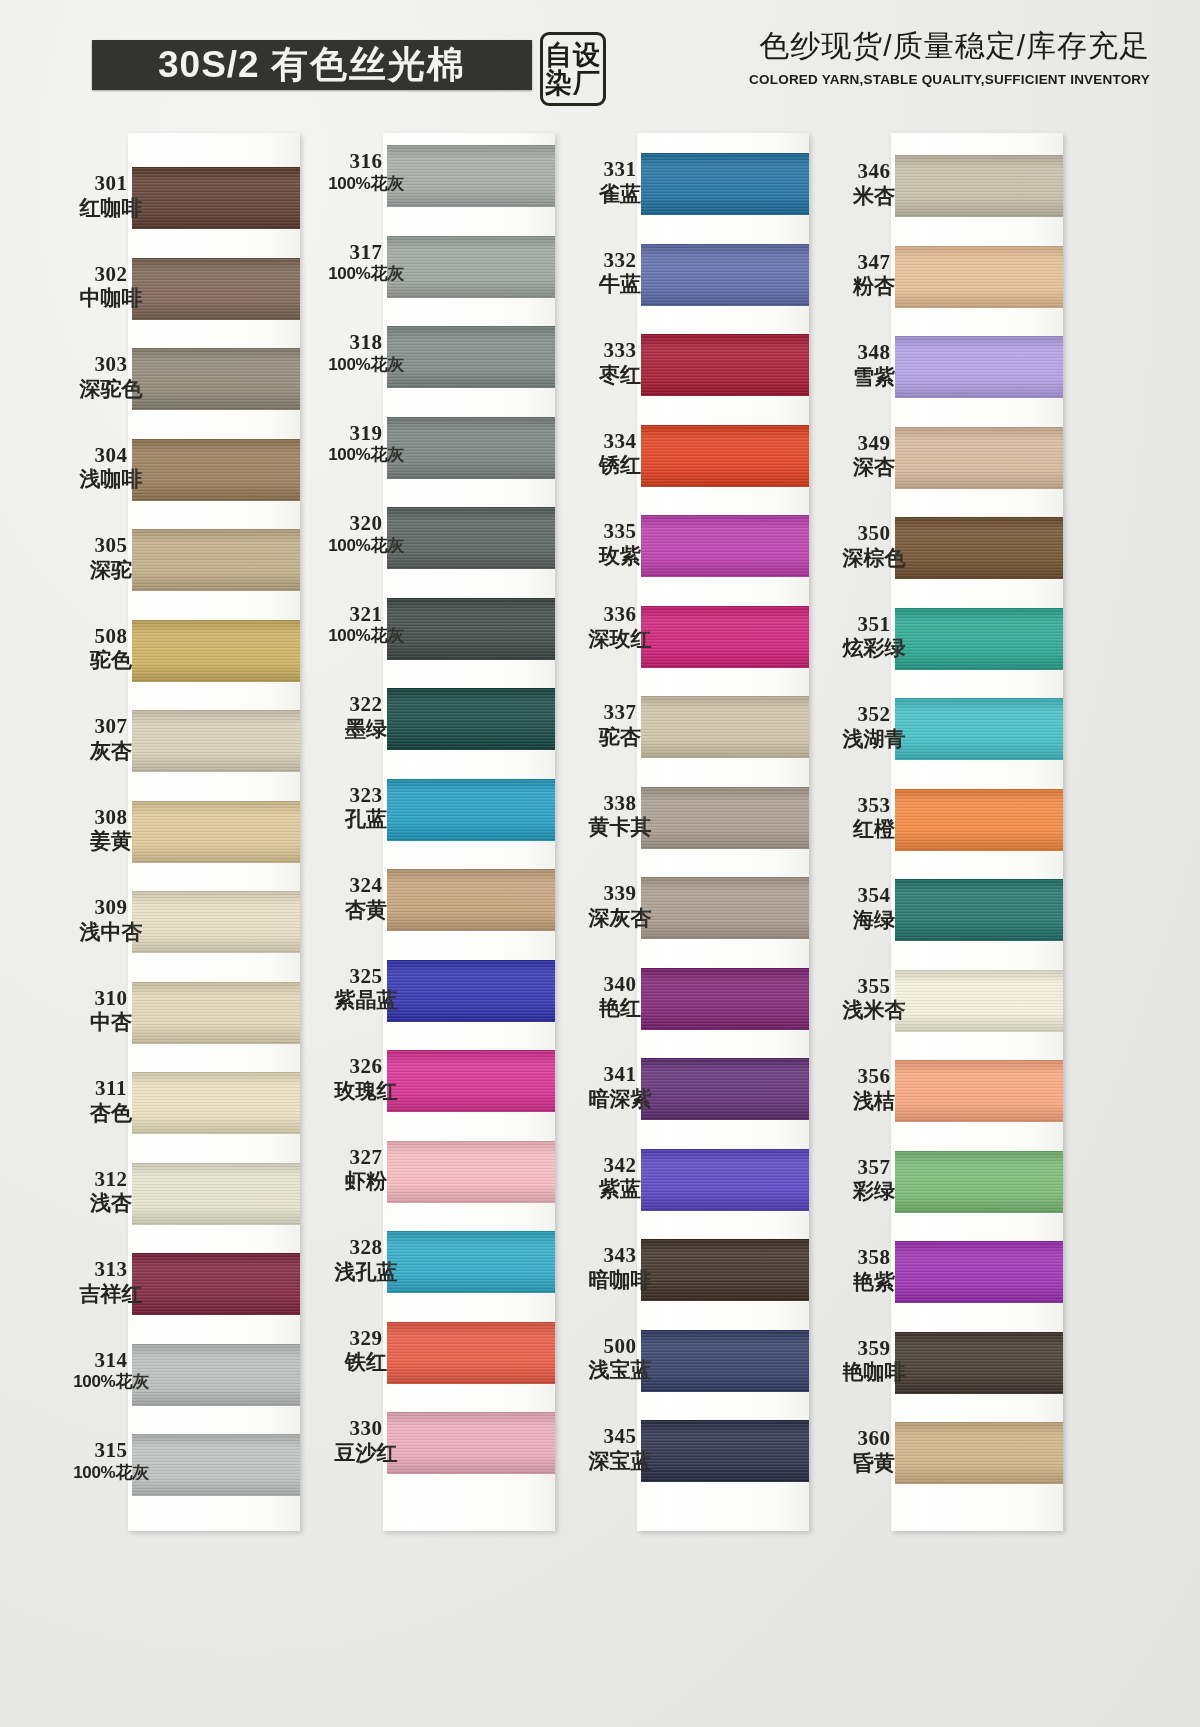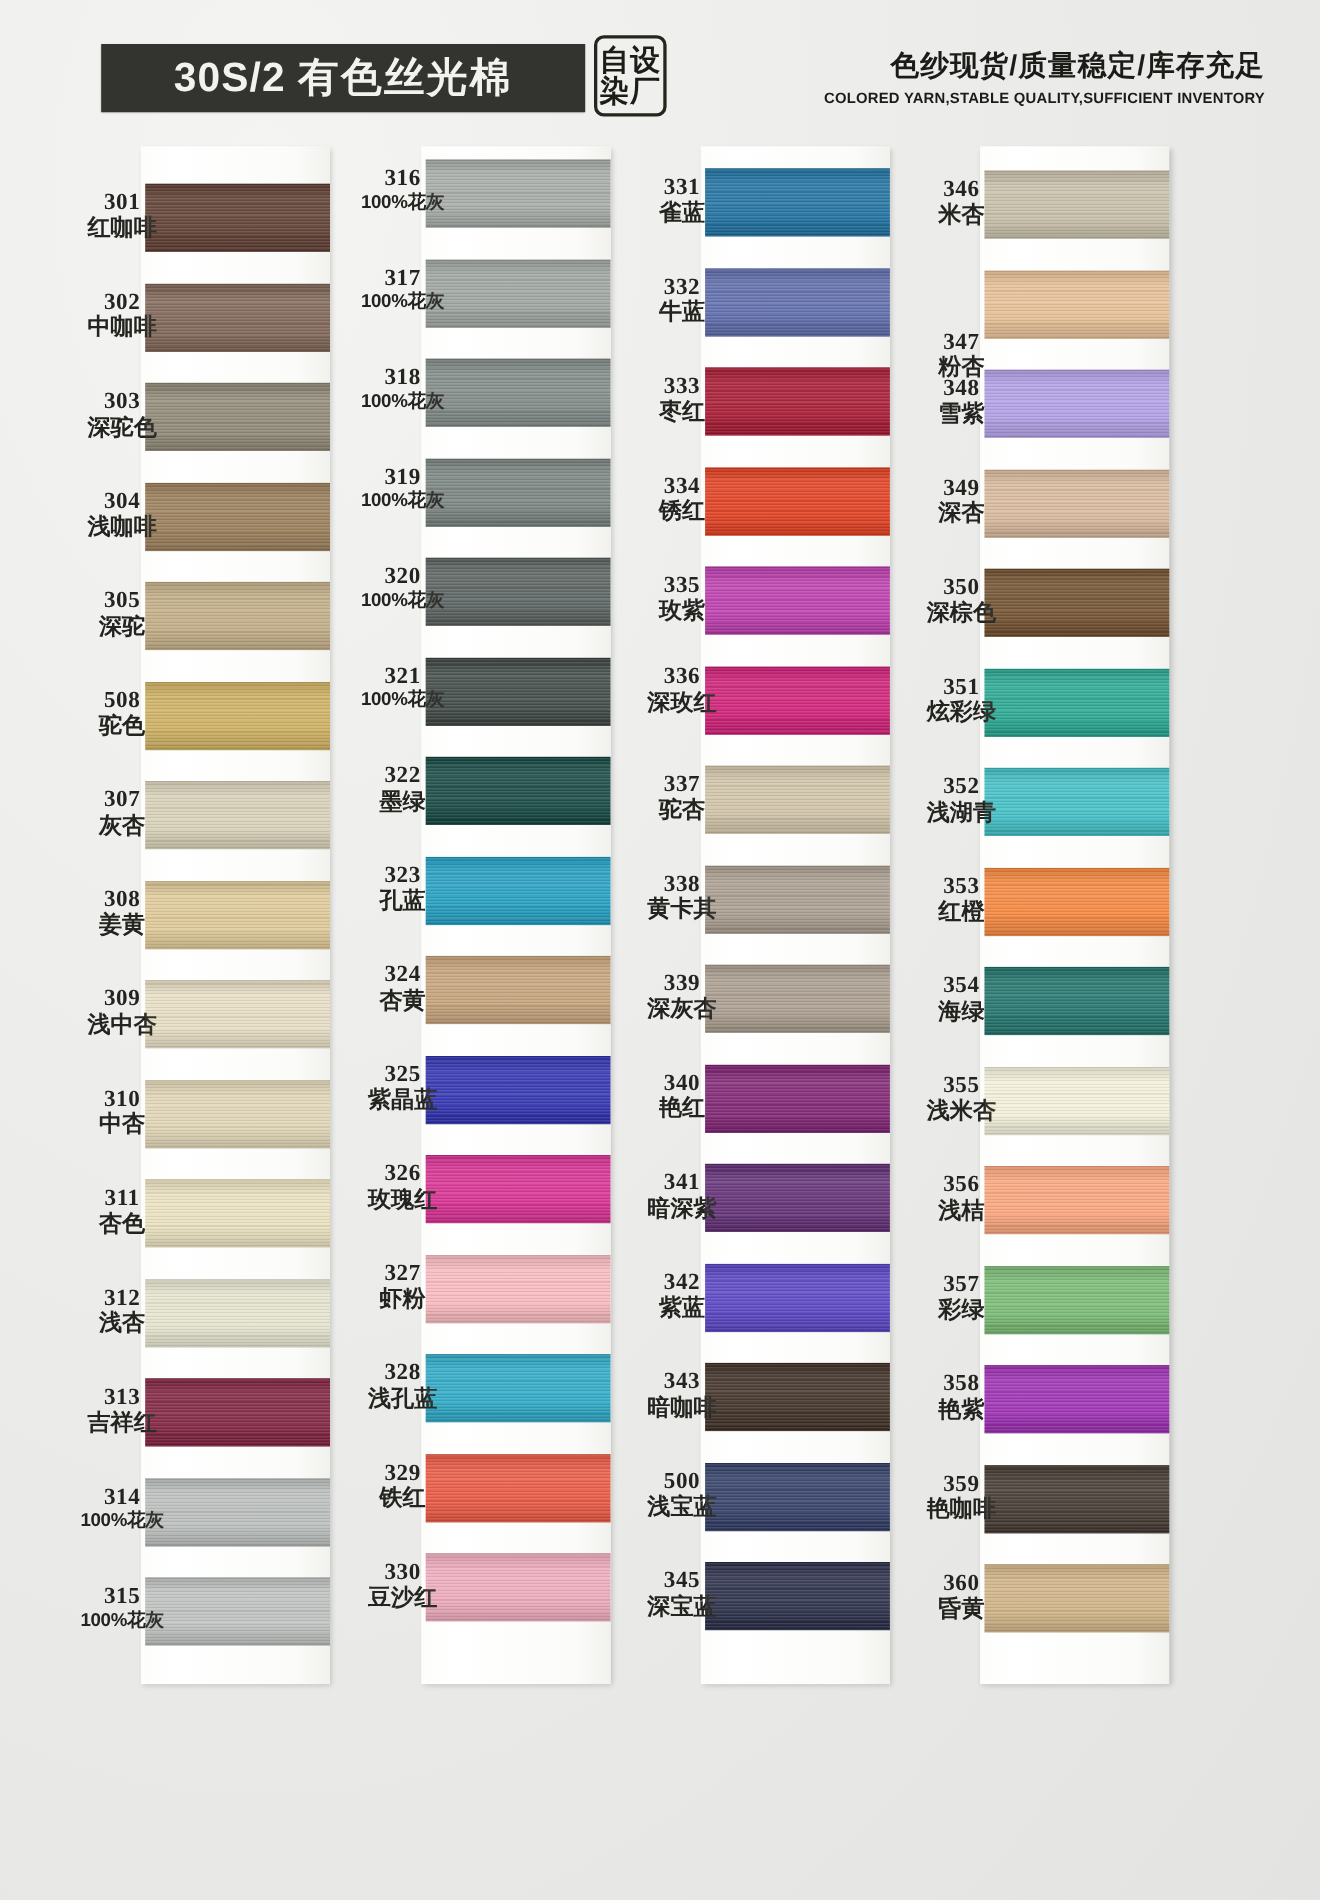--- a/index.html
+++ b/index.html
@@ -23,21 +23,21 @@
   }
 
   
   #header {
     position: absolute;
     top: 0; left: 0; right: 0; height: 125px;
   }
   #title-plate {
     position: absolute;
     left: 92px; top: 40px;
-    width: 440px; height: 62px;
+    width: 440px; height: 50px;
     background: #33332f;
     display: flex;
     align-items: center;
     justify-content: center;
     box-shadow: 0 1px 2px rgba(0,0,0,.35);
   }
   #title-plate .t {
     color: #f2f2ee;
     font-size: 37px;
     font-weight: bold;
@@ -72,24 +72,24 @@
     text-align: right;
     color: #1b1b17;
   }
   #slogan .line1 {
     font-size: 31px;
     font-weight: bold;
     letter-spacing: 2px;
     white-space: nowrap;
   }
   #slogan .line2 {
-    font-size: 26px;
-    font-weight: bold;
+    font-size: 30px;
+    font-weight: normal;
     letter-spacing: 1px;
-    margin-top: 16px;
+    margin-top: 0;
     white-space: nowrap;
   }
   #slogan .line3 {
     font-size: 13.5px;
     font-weight: bold;
     letter-spacing: .2px;
     margin-top: 5px;
     white-space: nowrap;
     transform: scaleX(1.0);
   }
@@ -491,21 +491,21 @@
         <div class="swatch" title="357 彩绿" style="top: 1017.5px; height: 62px; background: rgb(118, 184, 113);"></div>
         <div class="swatch" title="358 艳紫" style="top: 1108px; height: 62px; background: rgb(154, 43, 176);"></div>
         <div class="swatch" title="359 艳咖啡" style="top: 1198.5px; height: 62px; background: rgb(63, 52, 44);"></div>
         <div class="swatch" title="360 昏黄" style="top: 1289px; height: 62px; background: rgb(207, 177, 132);"></div>
       </div>
     <div class="labels">
         <div class="label" style="top: 28px;">
           <div class="code">346</div>
           <div class="name">米杏</div>
         </div>
-        <div class="label" style="top: 118.5px; margin-top: 48px;">
+        <div class="label" style="top: 118.5px;">
           <div class="code">347</div>
           <div class="name">粉杏</div>
         </div>
         <div class="label" style="top: 209px;">
           <div class="code">348</div>
           <div class="name">雪紫</div>
         </div>
         <div class="label" style="top: 299.5px;">
           <div class="code">349</div>
           <div class="name">深杏</div>

